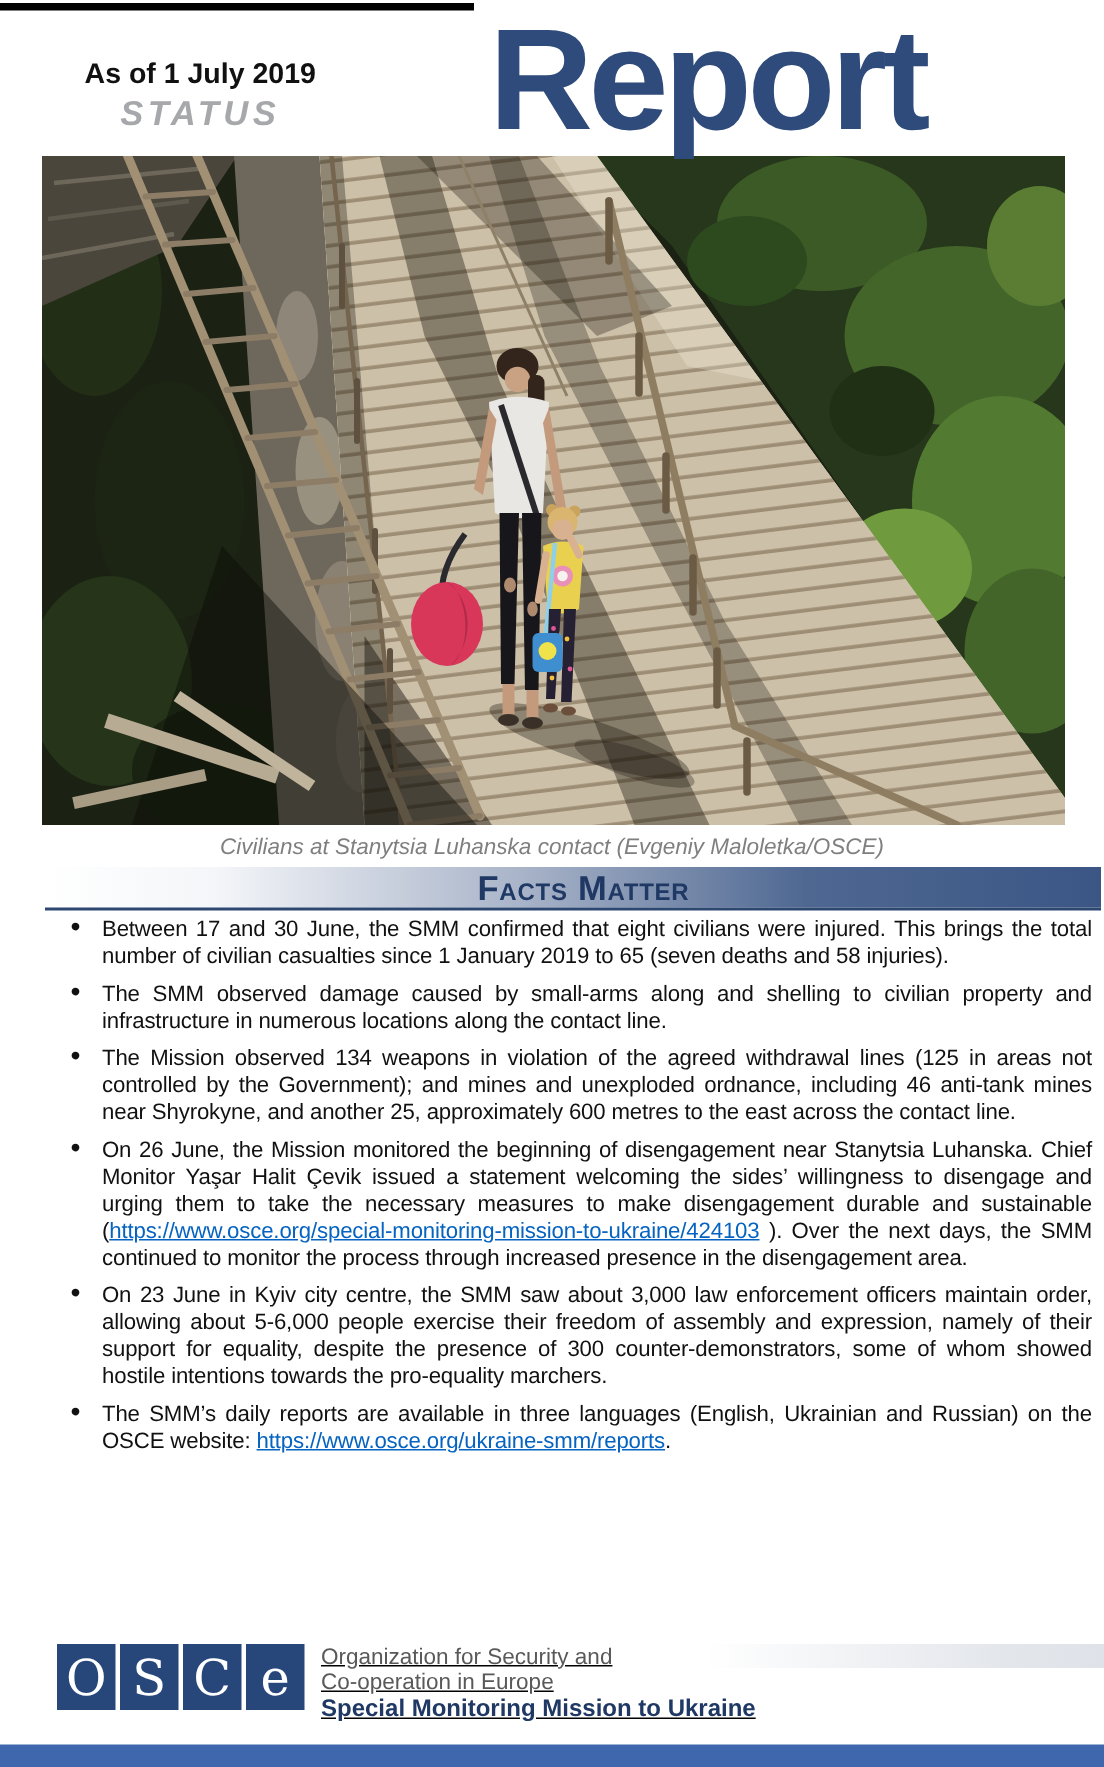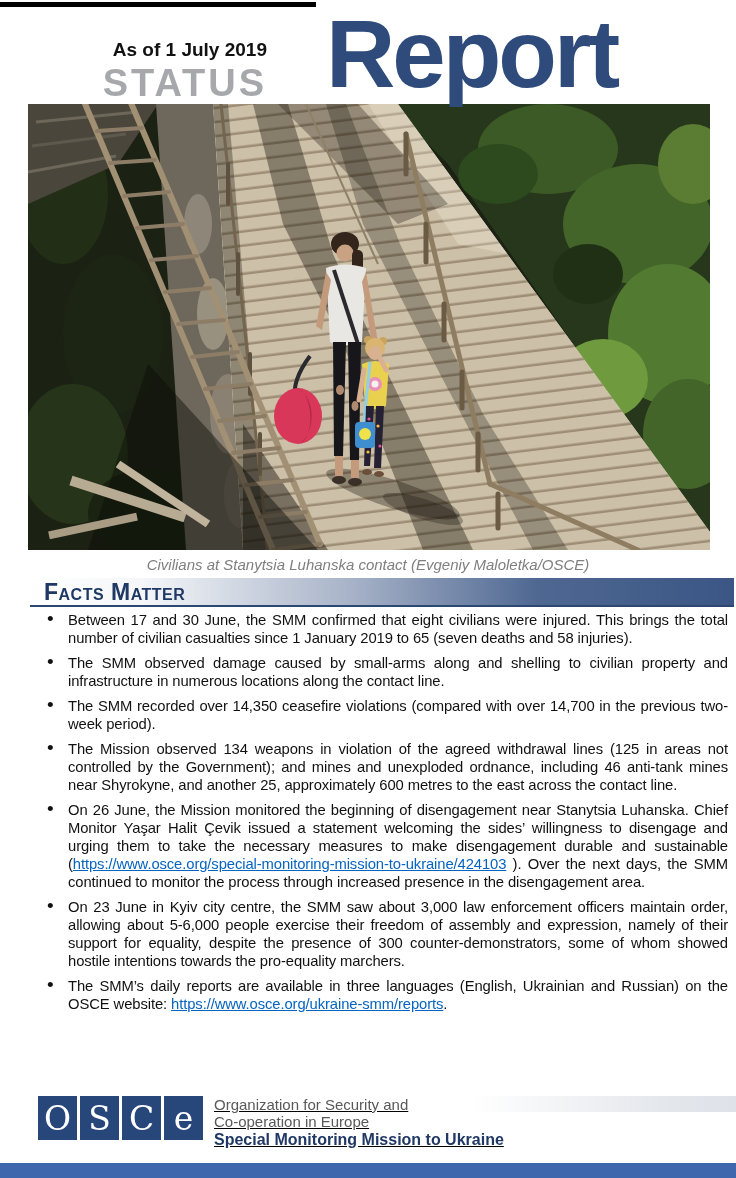--- a/index.html
+++ b/index.html
@@ -4,44 +4,44 @@
 <style>
   html,body{margin:0;padding:0;background:#ffffff;}
   .page{
     position:relative;width:736px;height:1178px;margin:0 auto;background:#ffffff;
     font-family:"Liberation Sans",sans-serif;overflow:hidden;
   }
   
   .top-bar{position:absolute;left:0;top:2px;width:316px;height:5px;background:#000000;}
   .bottom-bar{position:absolute;left:0;top:1163px;width:736px;height:15px;background:var(--bottom-bar-blue,#3f67ae);}
   
-  .hdr-left{position:absolute;left:0;top:40px;width:267px;text-align:right;line-height:1;}
+  .hdr-left{position:absolute;left:0;top:40px;width:267px;text-align:center;line-height:1;}
   .hdr-date{font-size:19px;font-weight:bold;color:#111111;letter-spacing:0px;}
-  .hdr-status{margin-top:5px;font-size:38px;font-weight:bold;letter-spacing:3px;color:var(--status-gray,#a6a8ab);}
+  .hdr-status{margin-top:5px;font-size:23px;font-weight:bold;letter-spacing:3px;color:var(--status-gray,#a6a8ab);font-style:italic;}
   .hdr-title{
     position:absolute;left:326px;top:6px;margin:0;z-index:3;
     font-size:96px;font-weight:bold;letter-spacing:-3px;line-height:1.0;
     color:var(--title-navy,#2e4b7c);
   }
   
   .photo-wrap{position:absolute;left:28px;top:104px;width:682px;height:446px;z-index:1;}
   .photo-wrap svg{display:block;}
   .caption{
     position:absolute;left:0;top:556px;width:736px;text-align:center;
     font-style:italic;font-size:15px;color:var(--caption-gray,#7f7f7f);
   }
   
   .facts-bar{
     position:absolute;left:30px;top:578px;width:704px;height:27px;
     background:linear-gradient(90deg,#ffffff 0%,#f4f6f9 16%,#a9b4c9 45%,#4f6892 72%,var(--facts-bar-blue,#3b5685) 100%);
     border-bottom:2px solid #2c4770;
   }
   .facts-heading{
     margin:0;padding:1px 0 0 14px;font-variant:small-caps;font-weight:bold;
-    font-size:23px;line-height:26px;color:var(--facts-navy,#1f3864);letter-spacing:0.5px;
+    font-size:23px;line-height:26px;color:var(--facts-navy,#1f3864);letter-spacing:0.5px;text-align:center;
   }
   
   .facts-list{
     position:absolute;left:68px;top:611px;width:660px;margin:0;padding:0;list-style:none;
     font-size:14.8px;line-height:18px;color:#111111;text-align:justify;letter-spacing:-0.1px;
   }
   .facts-list li{position:relative;margin:0 0 7px 0;}
   .facts-list li::before{content:"\2022";position:absolute;left:-21px;top:-1px;font-size:19px;color:#111111;}
   .facts-list a{color:var(--link-blue,#0563c1);cursor:pointer;}
   
@@ -242,21 +242,20 @@
 
   <div class="caption">Civilians at Stanytsia Luhanska contact (Evgeniy Maloletka/OSCE)</div>
 
   <div class="facts-bar">
     <h2 class="facts-heading">Facts Matter</h2>
   </div>
 
   <ul class="facts-list" id="facts-list">
       <li><span>Between 17 and 30 June, the SMM confirmed that eight civilians were injured. This brings the total number of civilian casualties since 1 January 2019 to 65 (seven deaths and 58 injuries).</span></li>
       <li><span>The SMM observed damage caused by small-arms along and shelling to civilian property and infrastructure in numerous locations along the contact line.</span></li>
-      <li><span>The SMM recorded over 14,350 ceasefire violations (compared with over 14,700 in the previous two-week period).</span></li>
       <li><span>The Mission observed 134 weapons in violation of the agreed withdrawal lines (125 in areas not controlled by the Government); and mines and unexploded ordnance, including 46 anti-tank mines near Shyrokyne, and another 25, approximately 600 metres to the east across the contact line.</span></li>
       <li><span>On 26 June, the Mission monitored the beginning of disengagement near Stanytsia Luhanska. Chief Monitor Yaşar Halit Çevik issued a statement welcoming the sides’ willingness to disengage and urging them to take the necessary measures to make disengagement durable and sustainable (</span><a href="#">https://www.osce.org/special-monitoring-mission-to-ukraine/424103</a><span> ). Over the next days, the SMM continued to monitor the process through increased presence in the disengagement area.</span></li>
       <li><span>On 23 June in Kyiv city centre, the SMM saw about 3,000 law enforcement officers maintain order, allowing about 5-6,000 people exercise their freedom of assembly and expression, namely of their support for equality, despite the presence of 300 counter-demonstrators, some of whom showed hostile intentions towards the pro-equality marchers.</span></li>
       <li><span>The SMM’s daily reports are available in three languages (English, Ukrainian and Russian) on the OSCE website: </span><a href="#">https://www.osce.org/ukraine-smm/reports</a><span>.</span></li>
     </ul>
 
   <div class="footer-gradient"></div>
   <div class="footer">
     <div class="logo">
       <span class="sq">

